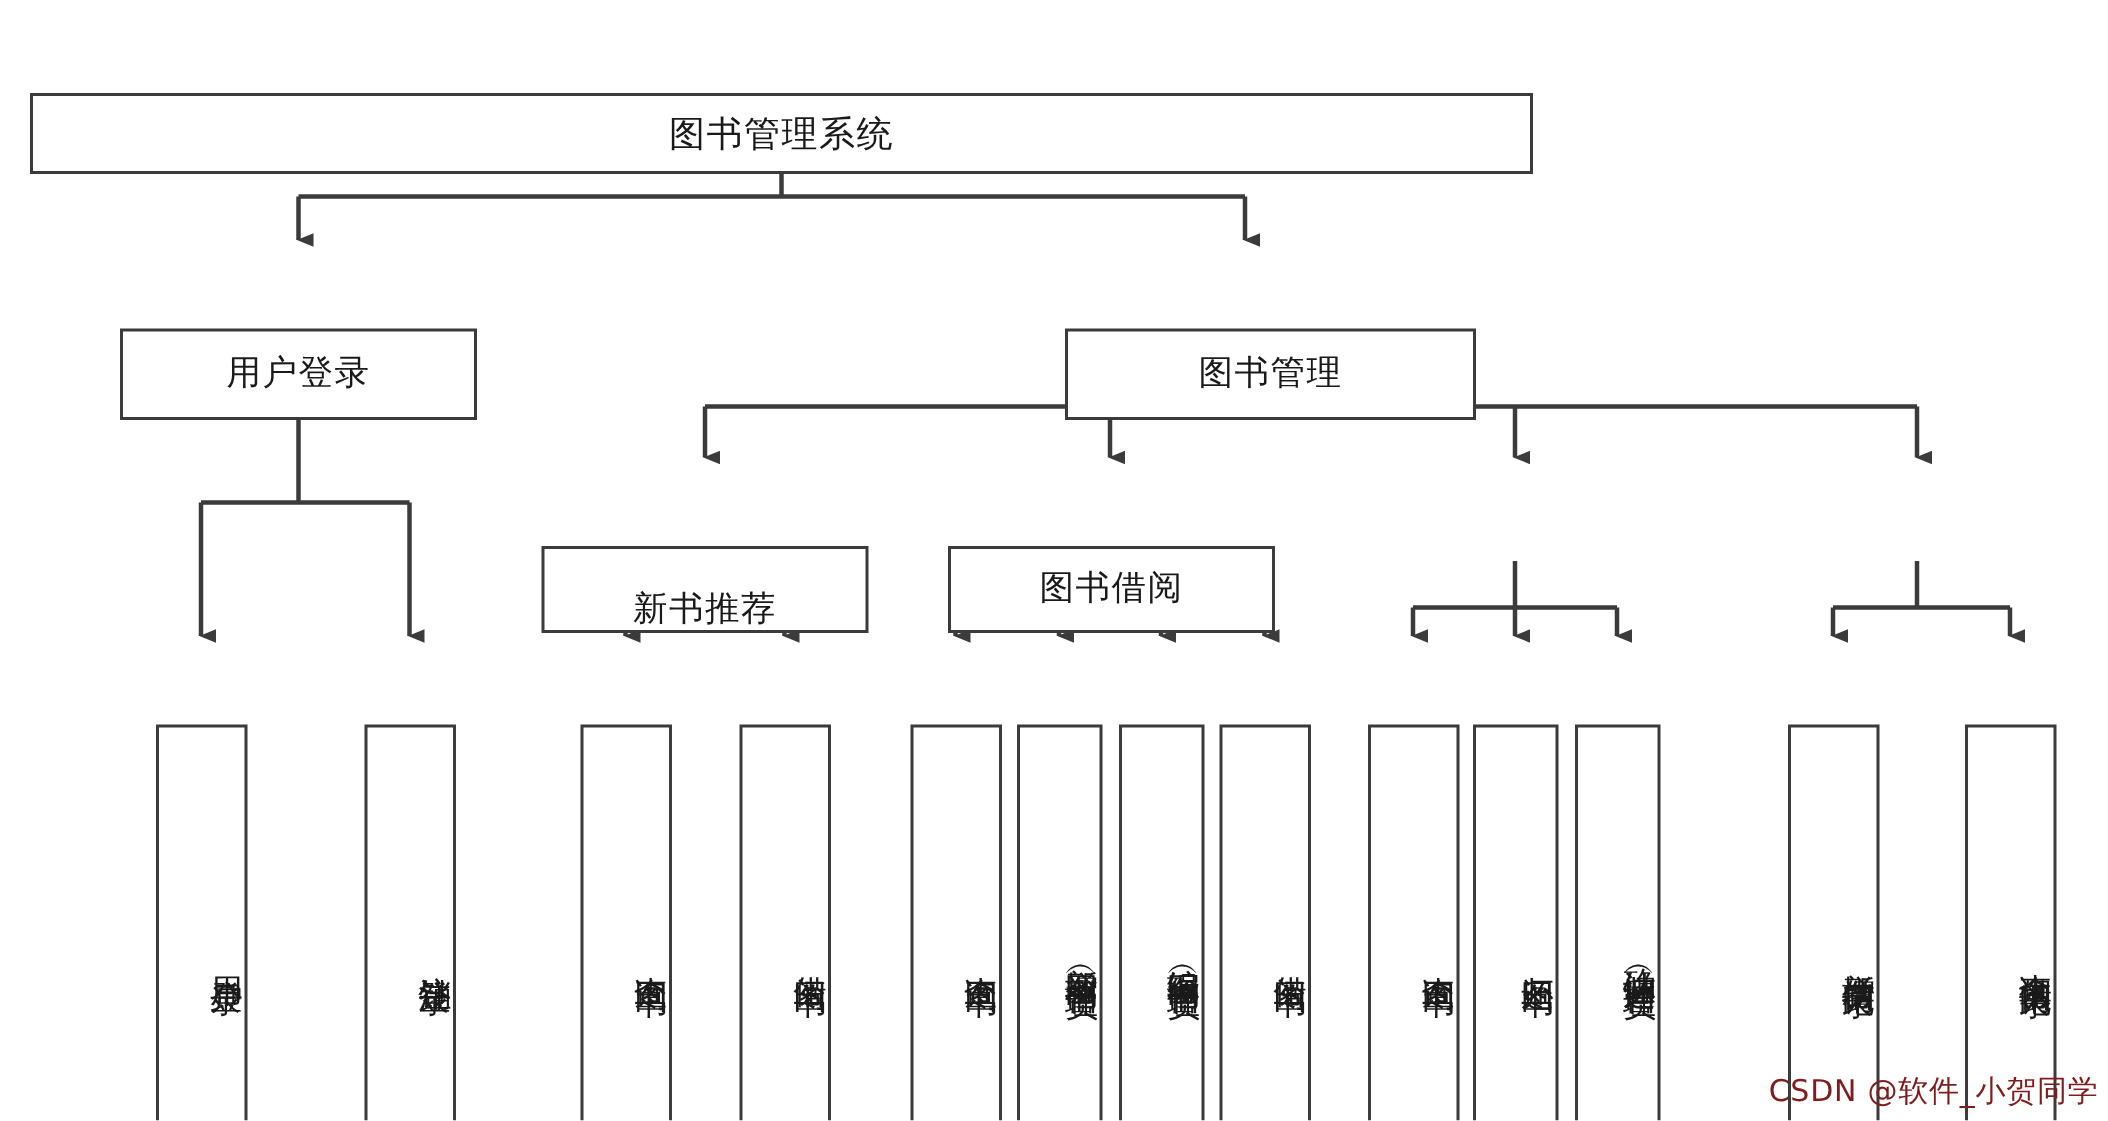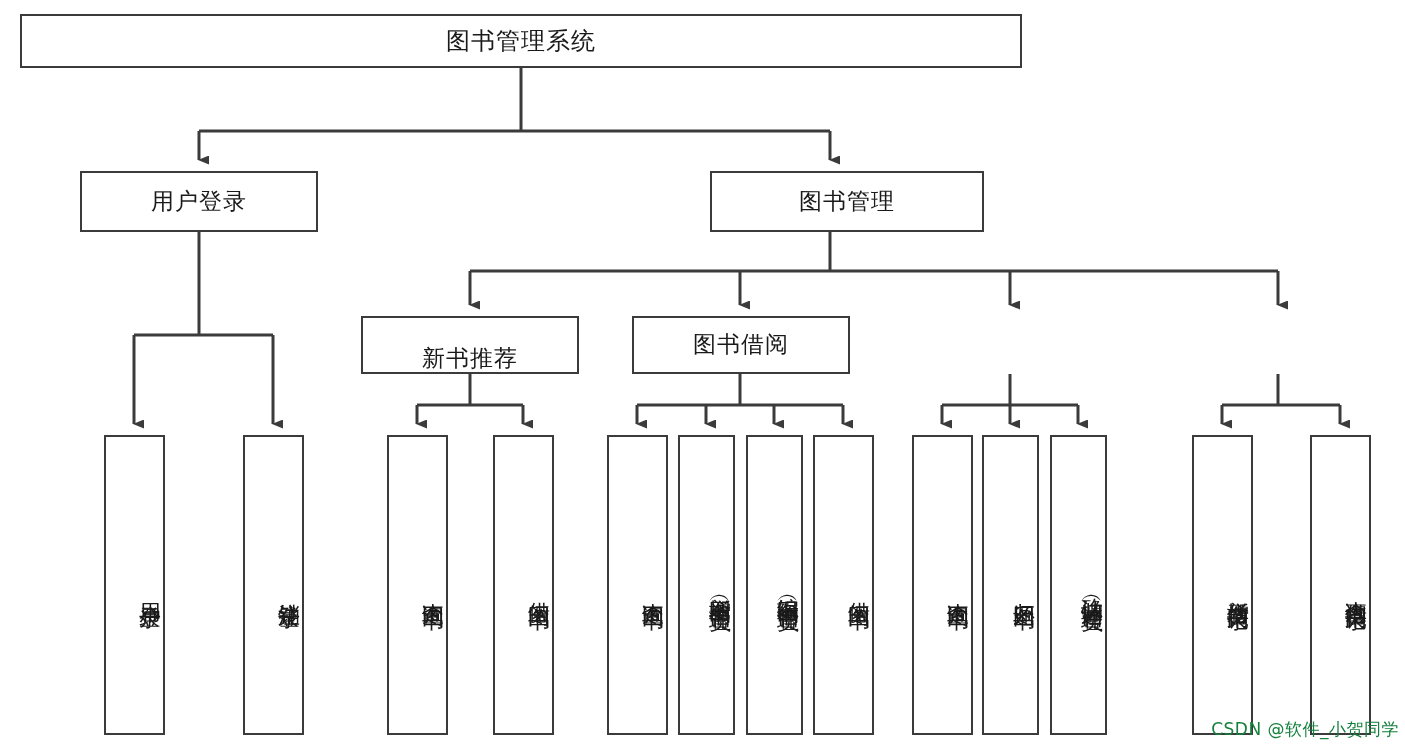--- a/index.html
+++ b/index.html
@@ -28,20 +28,21 @@
   .node {
     position: absolute;
     box-sizing: border-box;
     border: 2.5px solid #3b3b3b;
     background: #ffffff;
     display: flex;
     align-items: center;
     justify-content: center;
     color: #1a1a1a;
     line-height: 1.18;
+    margin-top: 48px;
   }
   .node.horiz {
     font-size: 23px;
     letter-spacing: 1px;
   }
   .node.vert {
     writing-mode: vertical-rl;
     text-orientation: upright;
     font-size: 22px;
     letter-spacing: 2px;
@@ -55,22 +56,22 @@
     white-space: nowrap;
     display: block;
   }
   .node.root {
     font-size: 24px;
   }
   #watermark {
     position: absolute;
     right: 6px;
     bottom: 6px;
-    font-size: 17px;
-    color: #15803d;
+    font-size: 20px;
+    color: #7f1d1d;
     letter-spacing: 0.5px;
     white-space: nowrap;
     user-select: none;
     text-align: right;
   }
 </style>
 </head>
 <body>
 
 <div id="canvas">

